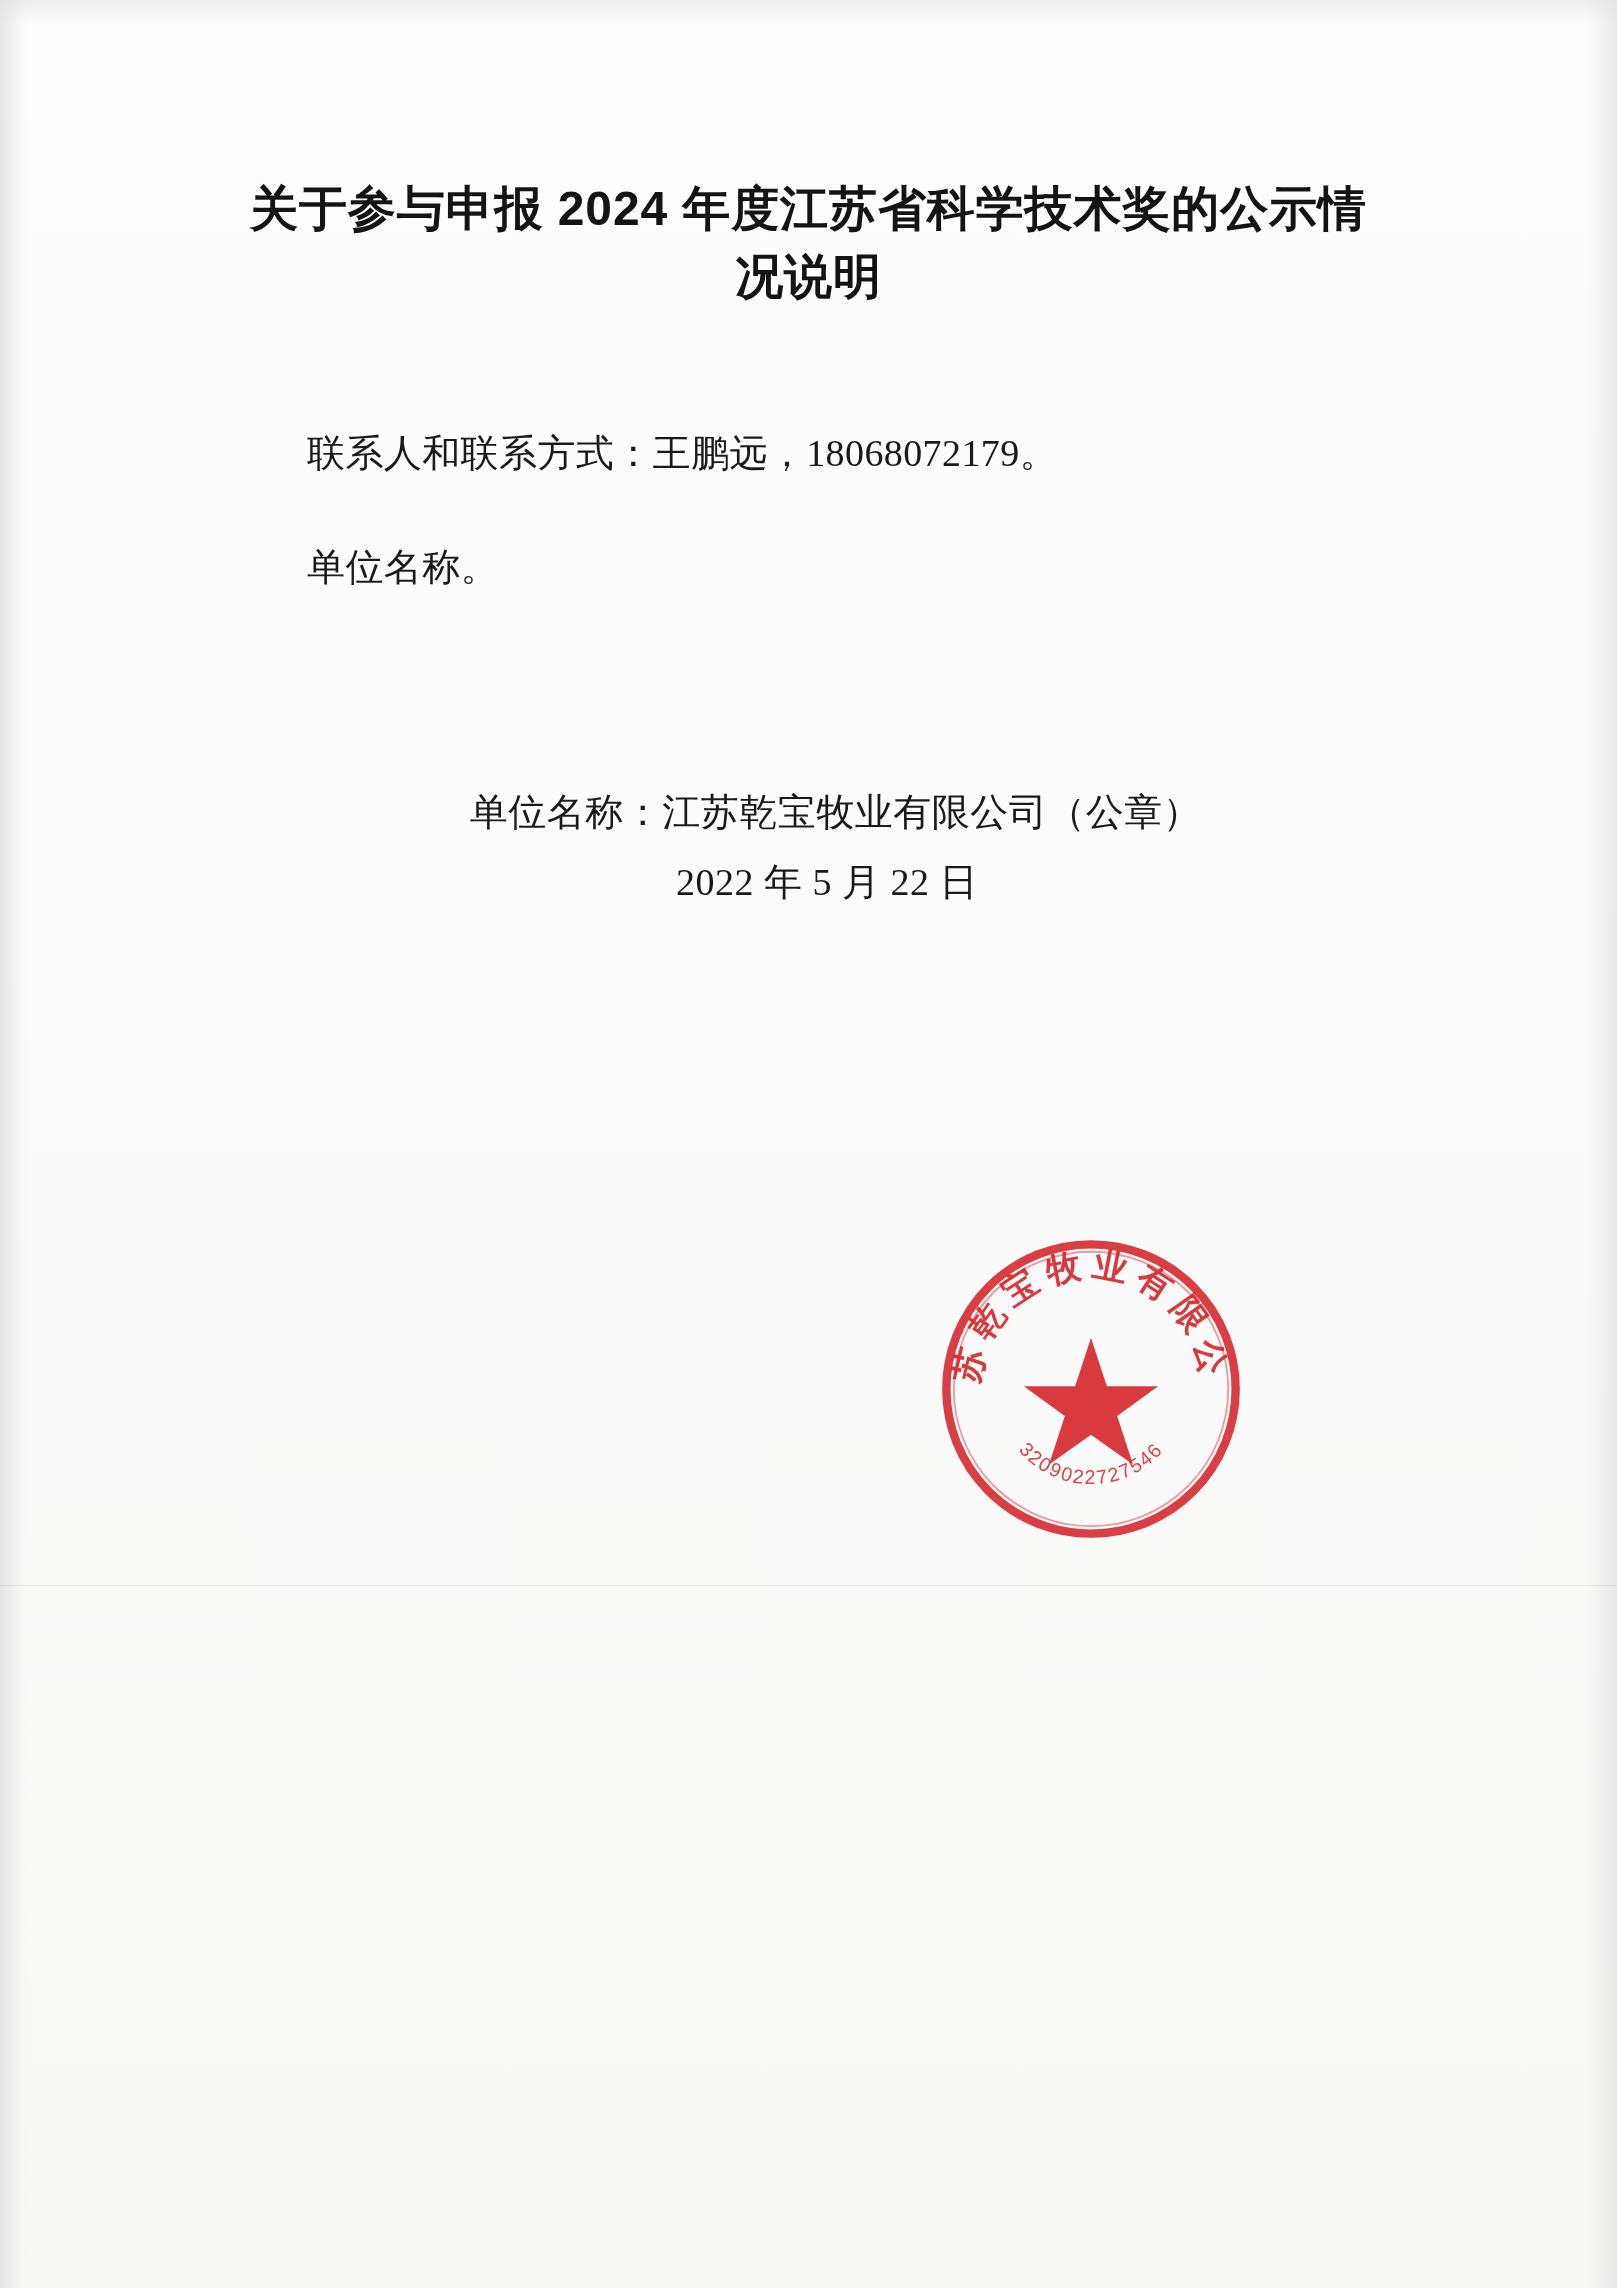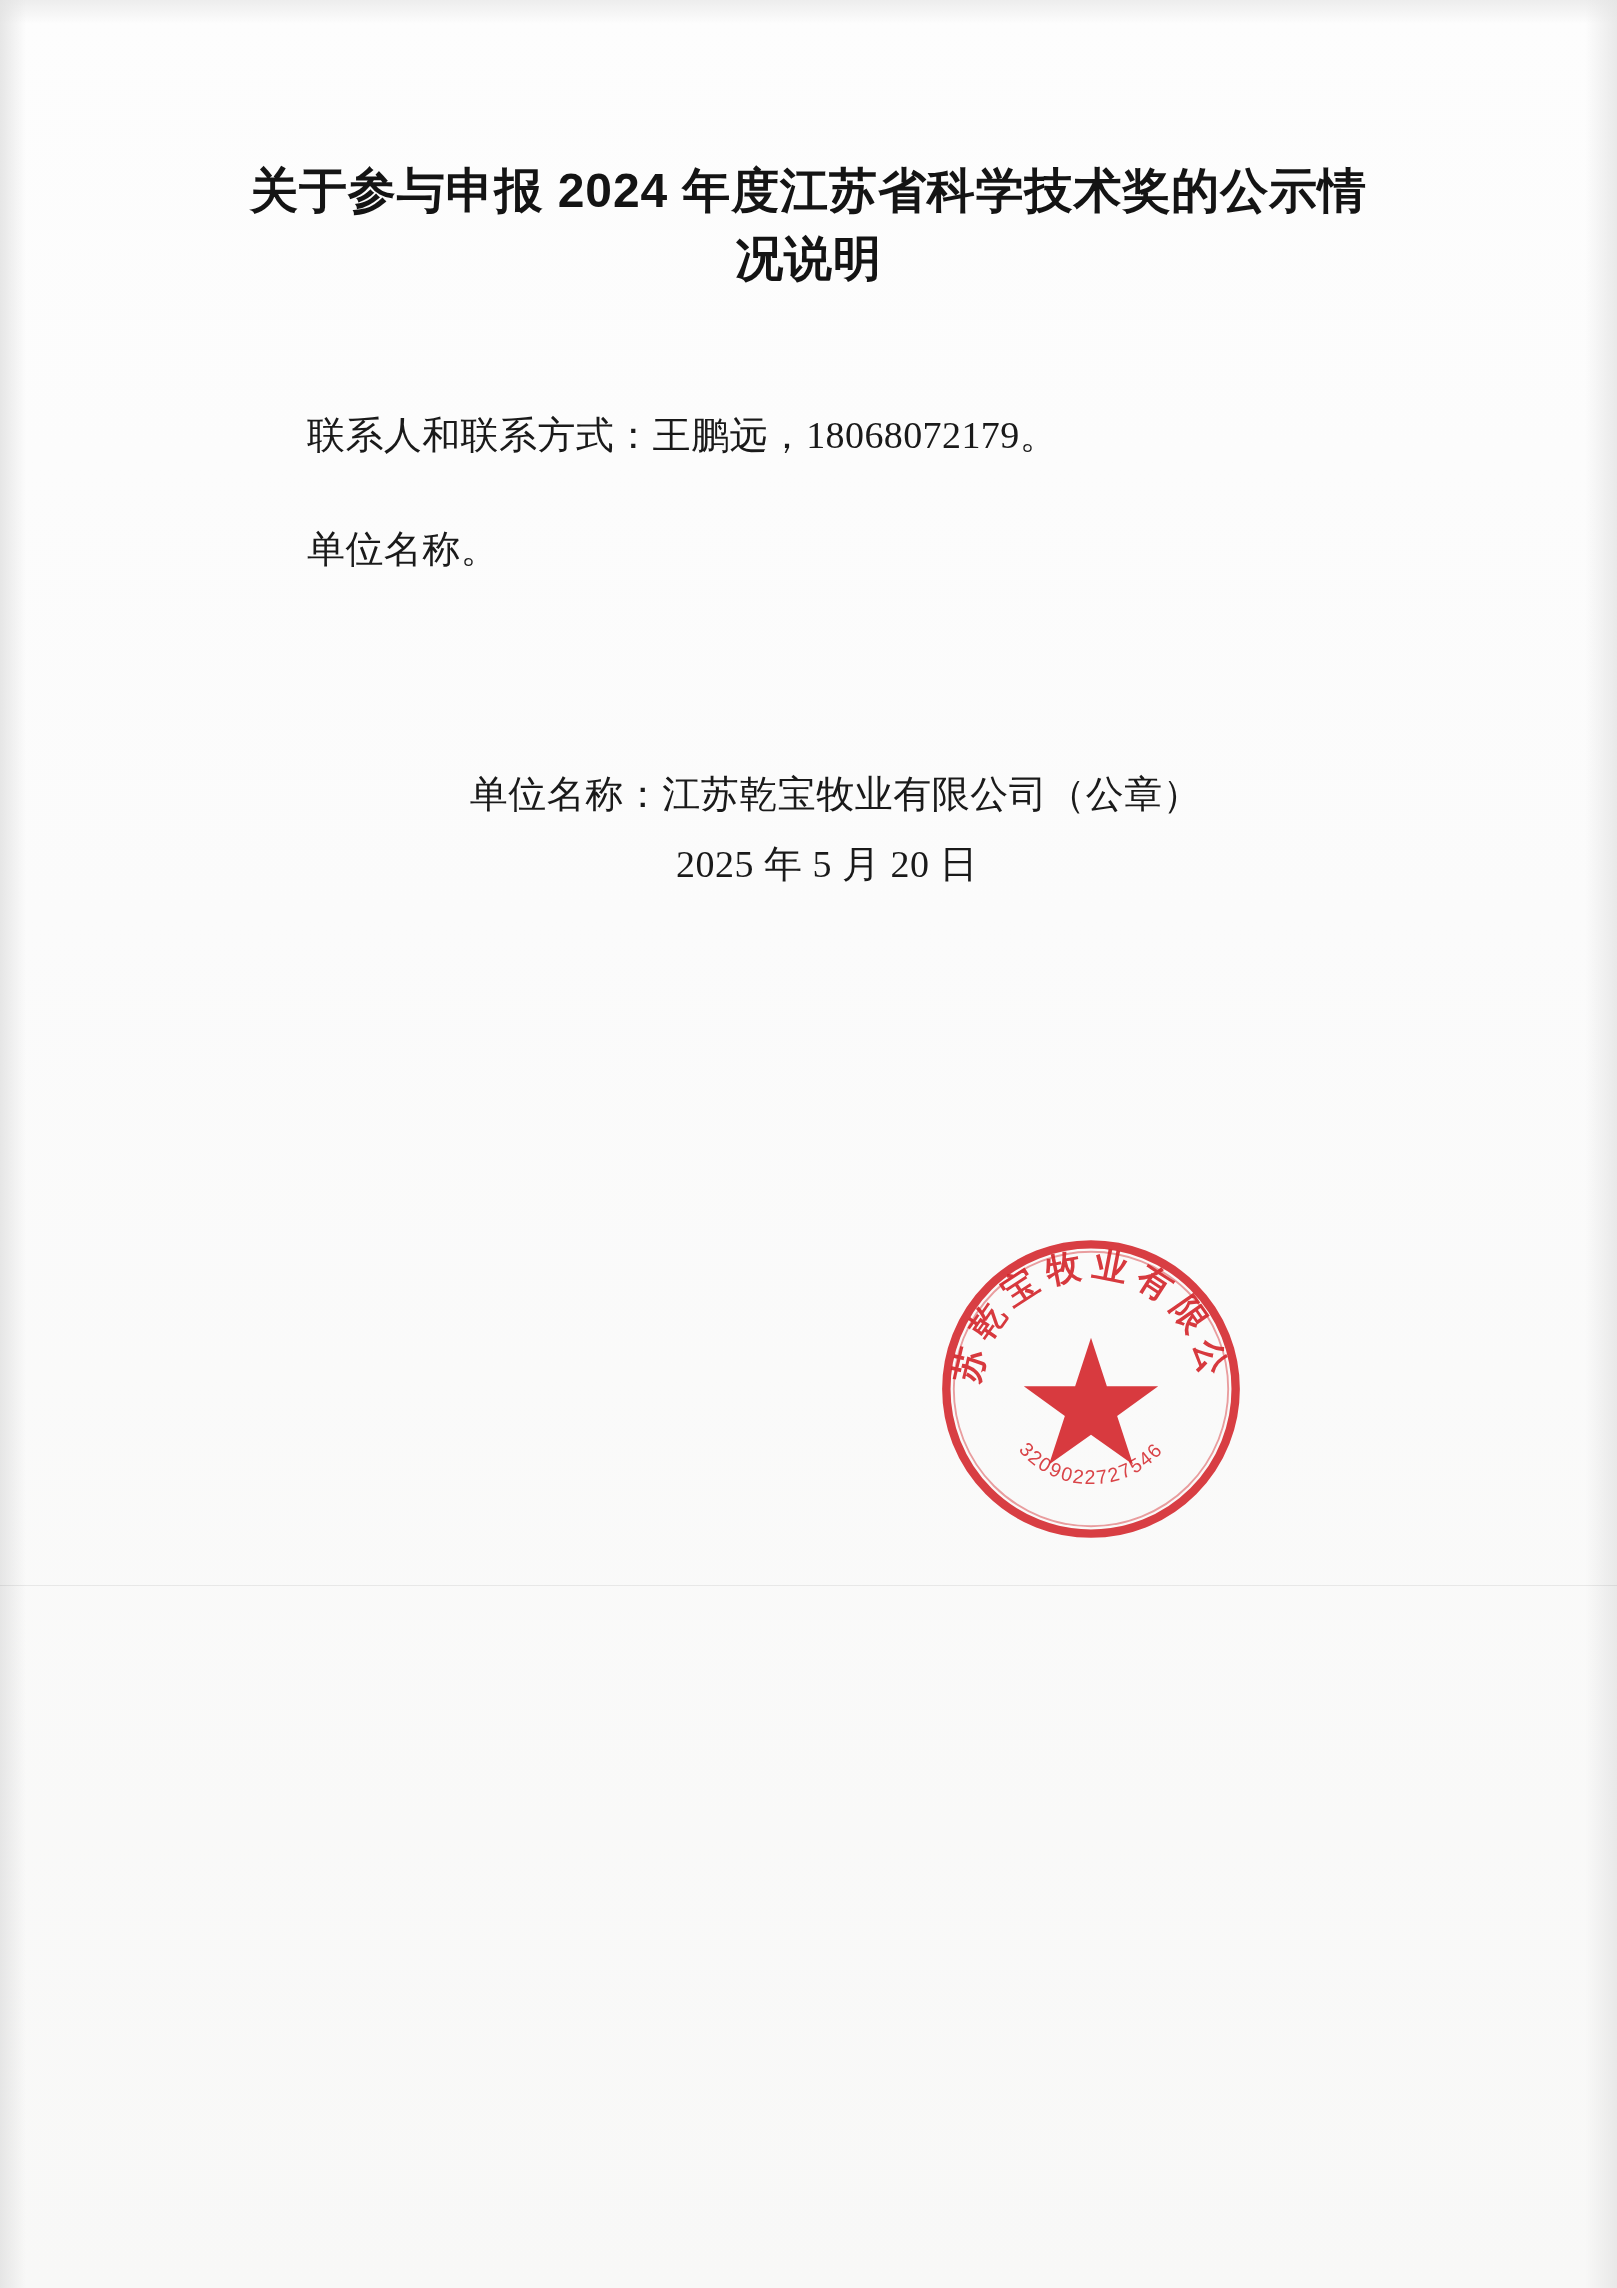--- a/index.html
+++ b/index.html
@@ -51,21 +51,21 @@
     left: 0;
     top: 1585px;
     width: 100%;
     height: 0.9px;
     background: rgba(0,0,0,0.07);
     pointer-events: none;
   }
 
   .content {
     position: absolute;
-    left: 0; top: 0;
+    left: 0; top: 18px;
     width: 100%;
     padding: 0;
   }
 
   .doc-title {
     margin: 0;
     padding: 157px 250px 0 250px;
     font-family: "Liberation Sans", sans-serif;
     font-weight: bold;
     font-size: 48px;
@@ -135,21 +135,21 @@
 
     <h1 class="doc-title">关于参与申报 2024 年度江苏省科学技术奖的公示情况说明</h1>
 
     <div class="body-block">
       <p class="para indent gap-top">联系人和联系方式：王鹏远，18068072179。</p>
       <p class="para indent gap-top">单位名称。</p>
     </div>
 
     <div class="sign-block">
       <div class="sign-line">单位名称：江苏乾宝牧业有限公司（公章）</div>
-      <div class="sign-line date">2025 年 5 月 20 日</div>
+      <div class="sign-line date">2022 年 5 月 22 日</div>
     </div>
 
   </div>
 
   <div class="seal">
     <svg width="308" height="308" viewBox="0 0 330 330" xmlns="http://www.w3.org/2000/svg">
       <defs>
         <path id="sealArcTop" d="M 45,165 A 120,120 0 0 1 285,165"></path>
         <path id="sealArcBottom" d="M 63,165 A 102,102 0 0 0 267,165"></path>
       </defs>

